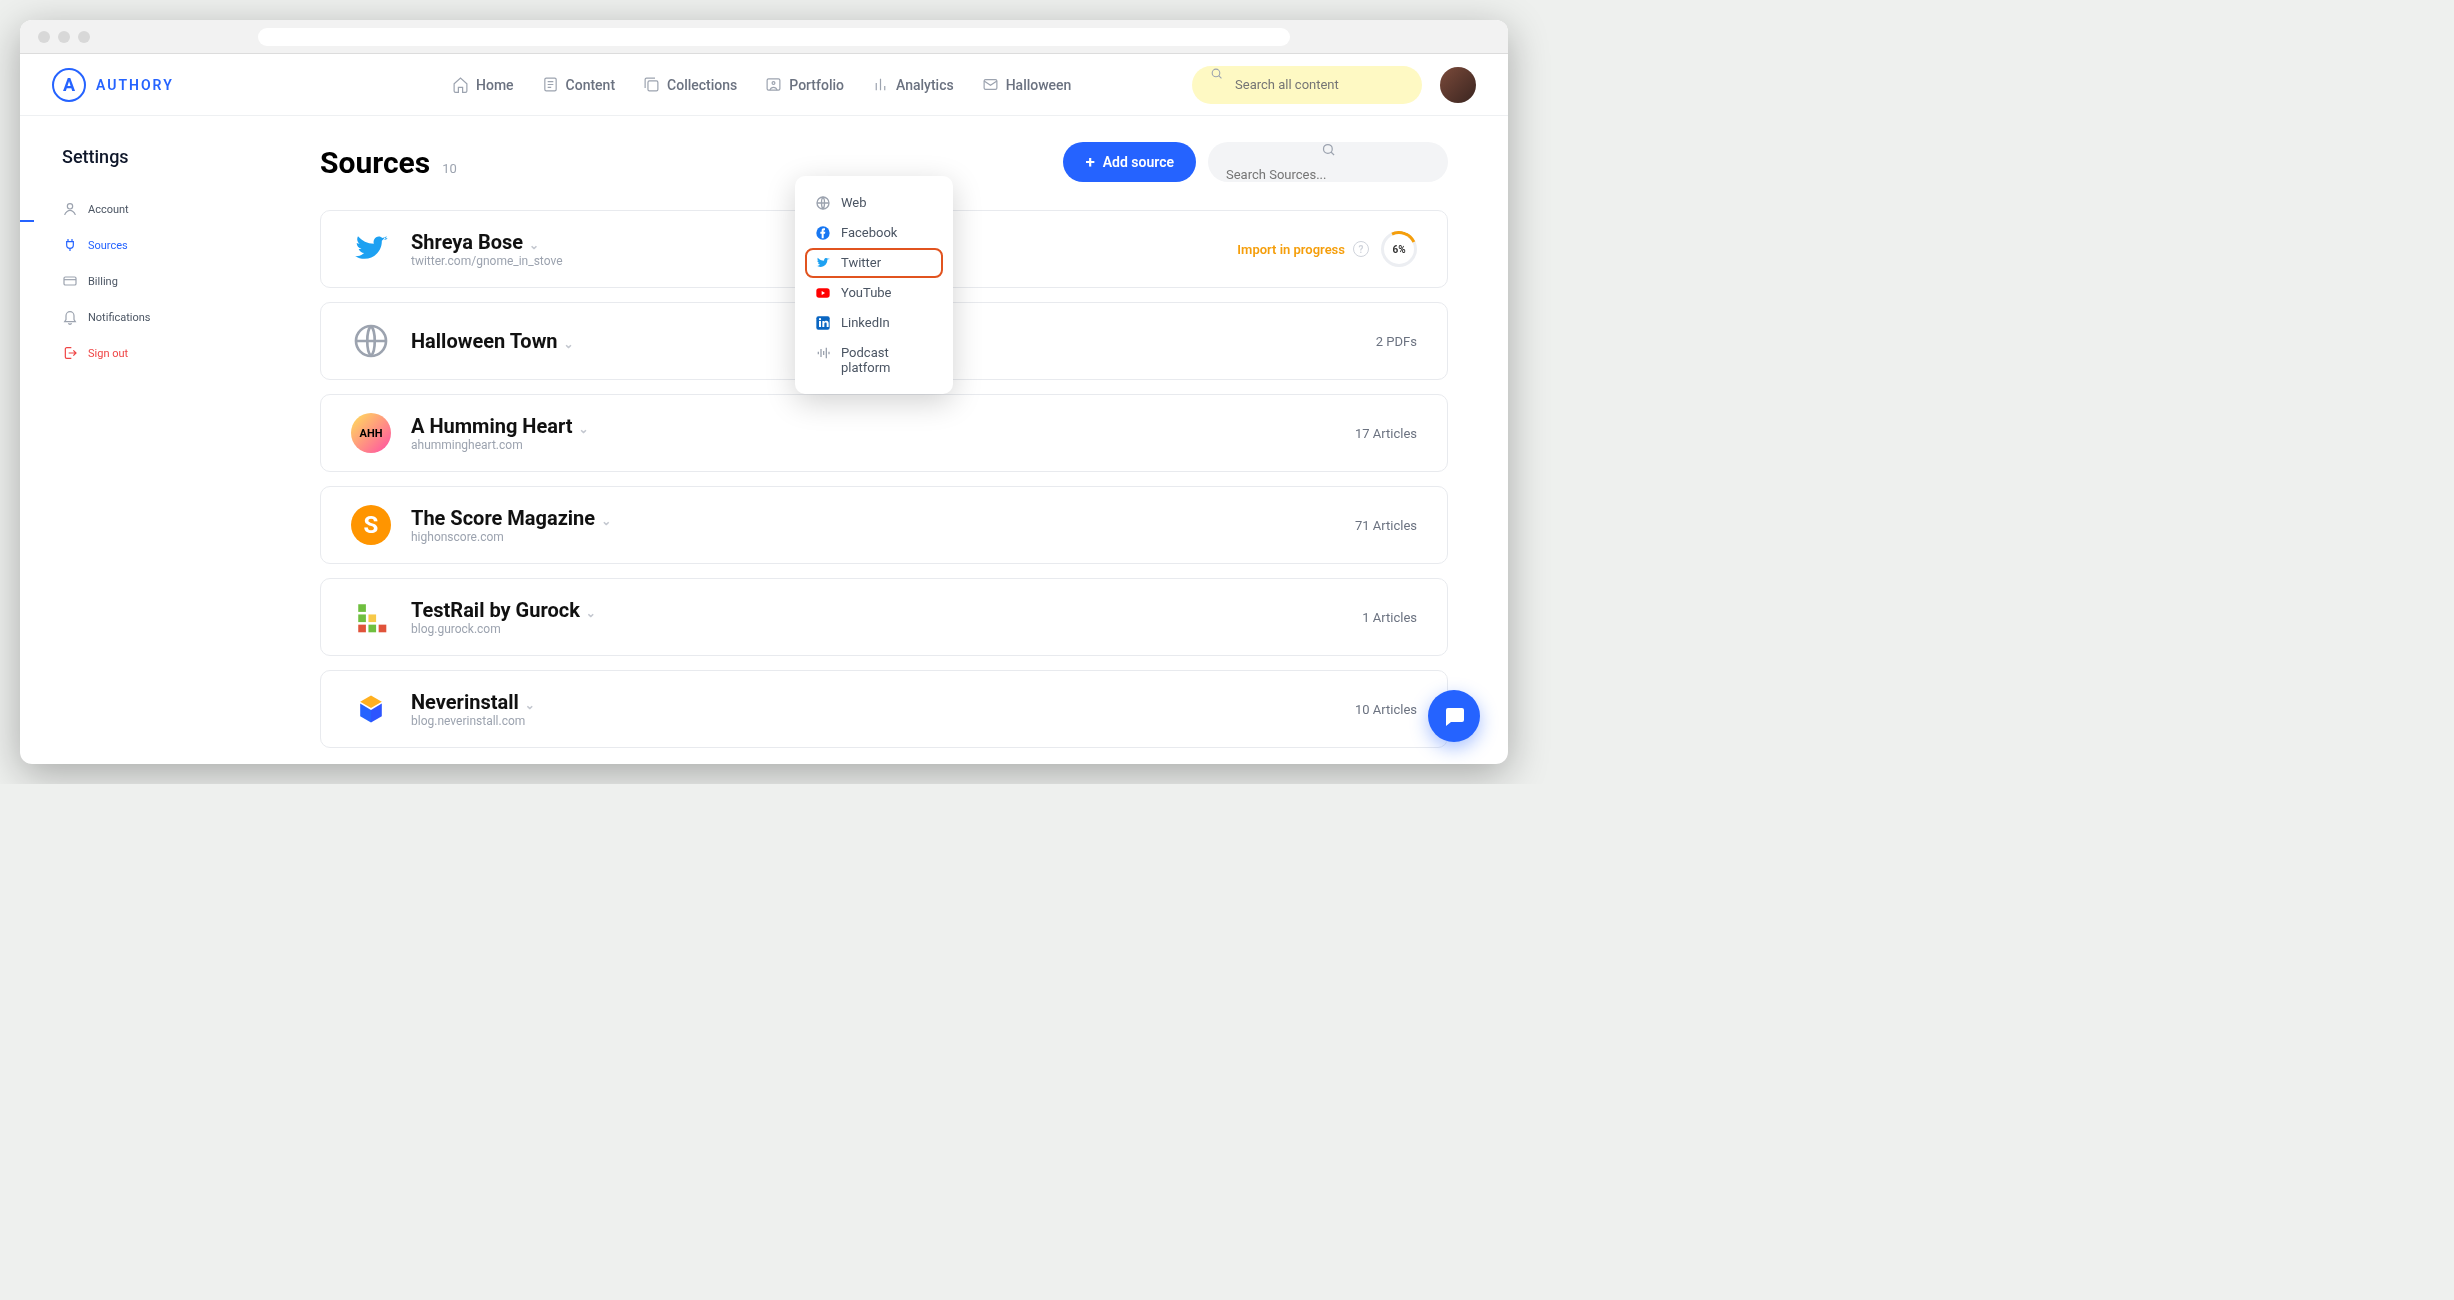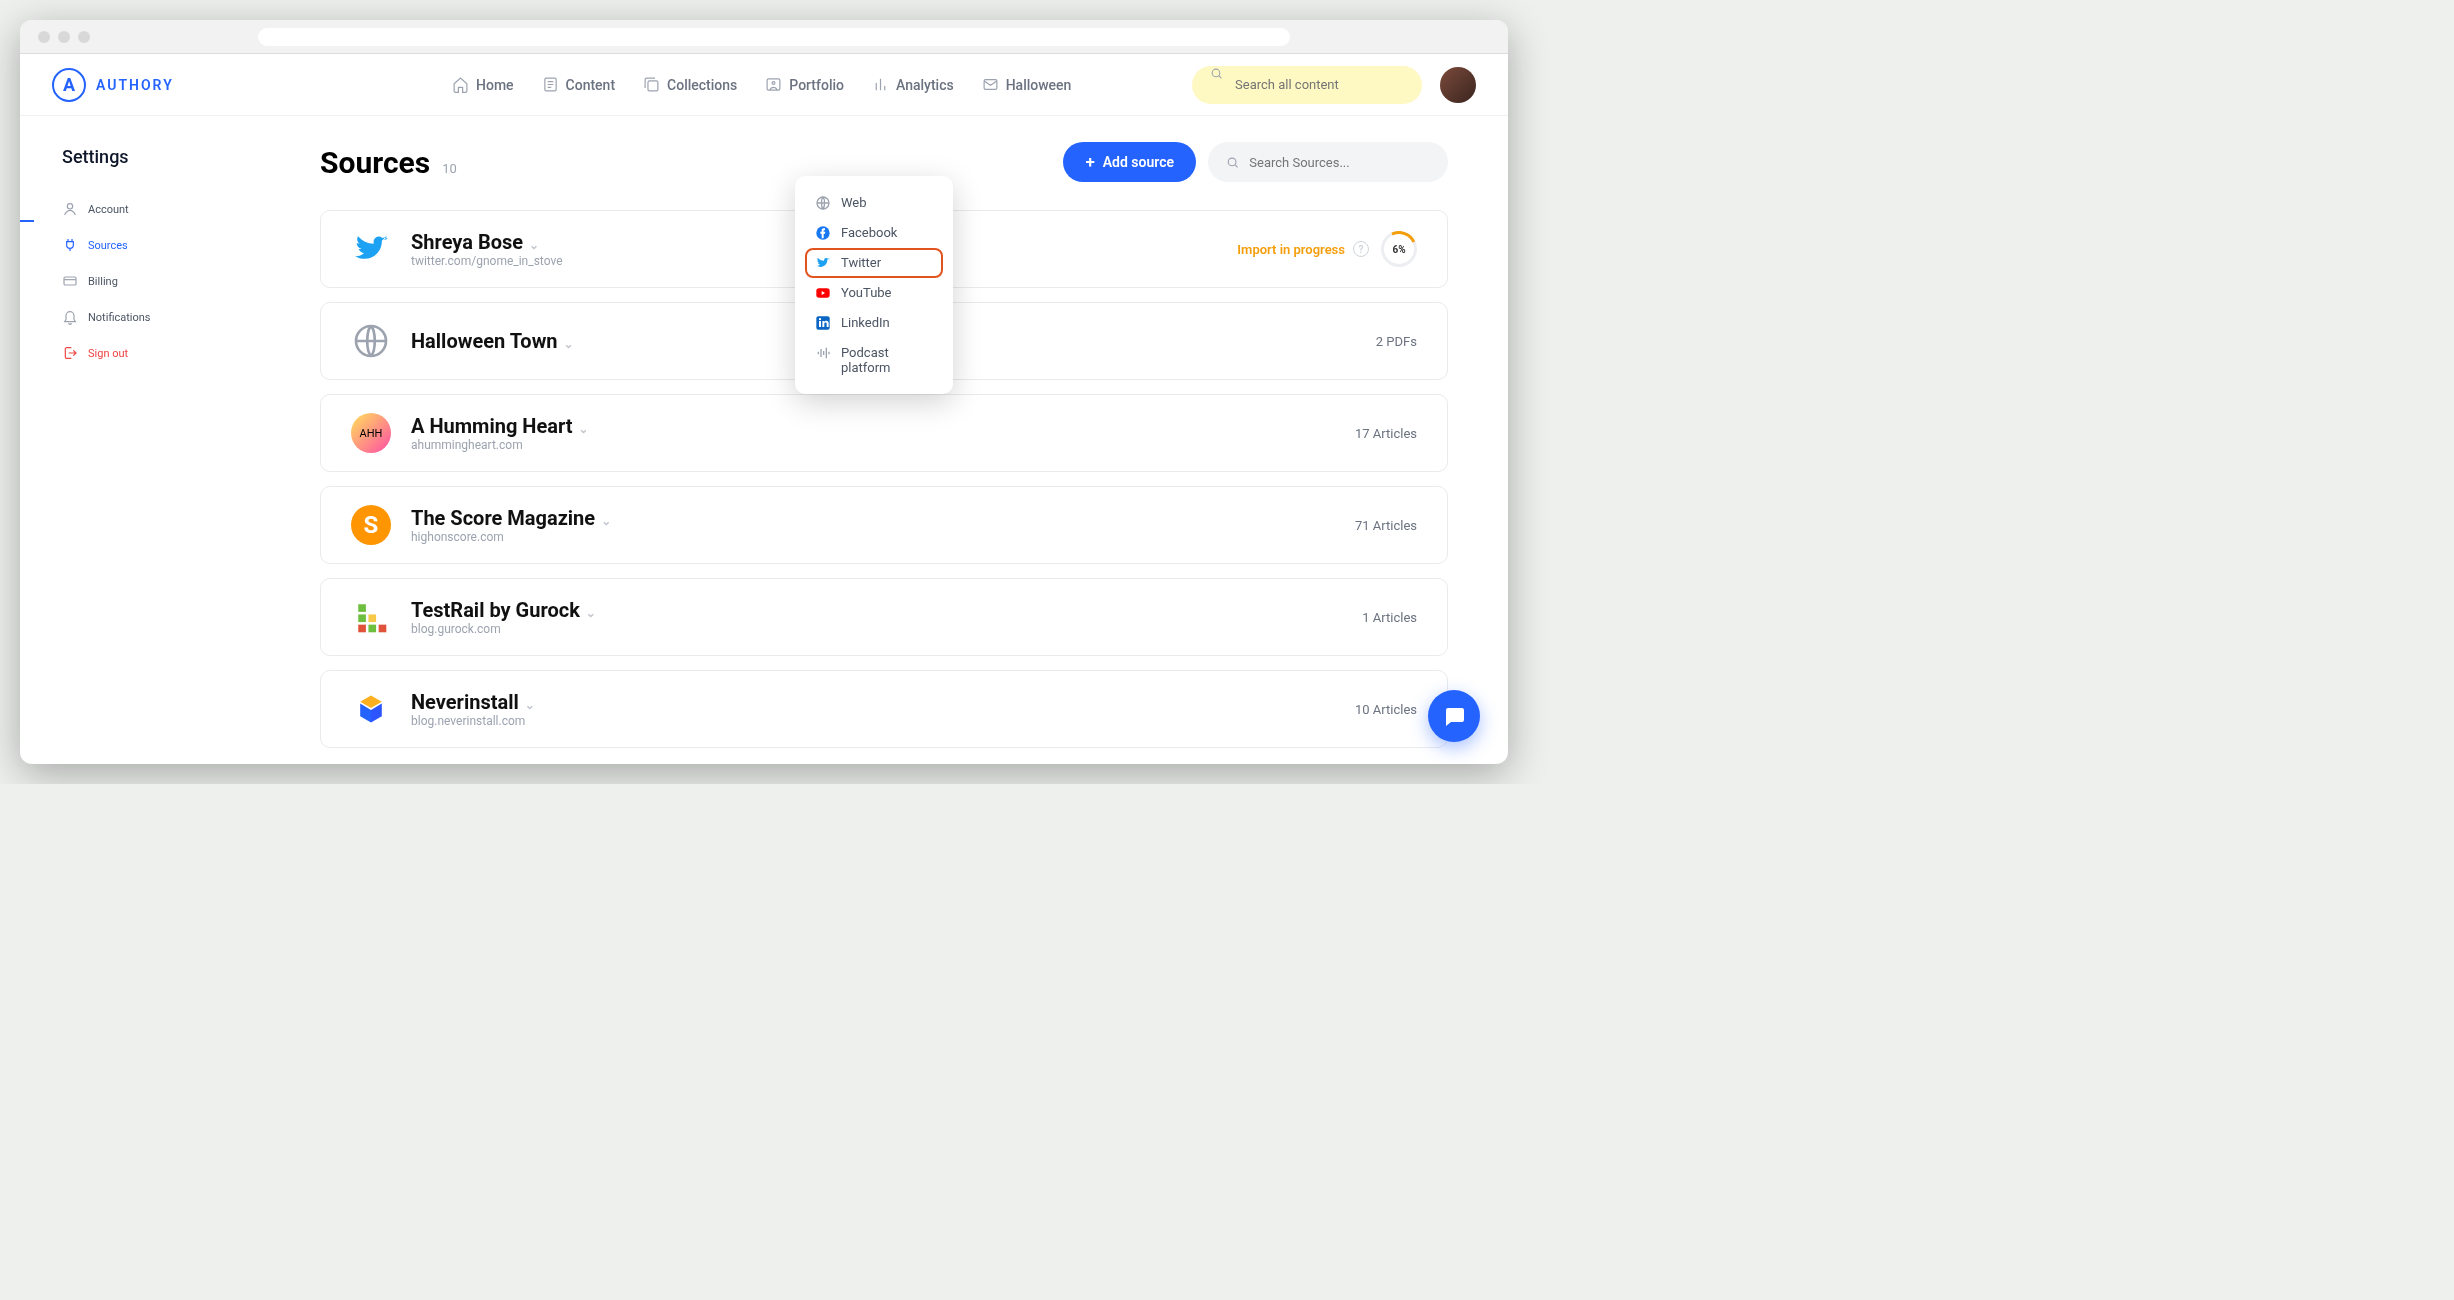--- a/index.html
+++ b/index.html
@@ -36,21 +36,21 @@
   .sb-marker { position:absolute; left:0; top:104px; width:14px; height:2px; background:#2563ff; }
   .sb-marker::after { content:""; position:absolute; left:-2px; top:-4px; width:10px; height:10px; border-radius:50%; background:#2563ff; display:none; }
 
   .main { flex:1; padding:26px 60px 0 40px; position:relative; overflow:auto; }
   .header { display:flex; align-items:center; gap:12px; margin-bottom:28px; }
   .h-title { font-size:30px; font-weight:700; }
   .h-count { font-size:13px; color:#9ca3af; position:relative; top:6px; }
   .h-spacer { flex:1; }
   .btn-add { background:#2563ff; color:#fff; border:none; border-radius:22px; height:40px; padding:0 22px; font-size:14px; font-weight:600; display:flex; align-items:center; gap:8px; cursor:pointer; }
   .btn-add .plus { font-size:17px; line-height:1; }
-  .h-search { display:flex; align-items:center; gap:10px; background:#f3f4f6; border-radius:22px; height:40px; padding:0 18px; width:240px; }
+  .h-search { display:flex; align-items:center; gap:10px; background:#f3f4f6; border-radius:22px; height:40px; padding:0 18px; width:240px;flex-direction:column; }
   .h-search svg { width:15px; height:15px; stroke:#9ca3af; fill:none; stroke-width:2; }
   .h-search input { border:none; background:none; outline:none; font-size:13px; color:#6b7280; width:100%; }
 
   .card { border:1px solid #e8eaee; border-radius:10px; padding:18px 30px; display:flex; align-items:center; gap:20px; margin-bottom:14px; }
   .ico { width:40px; height:40px; display:flex; align-items:center; justify-content:center; font-size:24px; }
   .ttl { font-size:20px; font-weight:700; color:#111; }
   .sub { font-size:12px; color:#9ca3af; }
   .chev { color:#c3c7cf; font-size:12px; margin-left:6px; }
   .card .r { margin-left:auto; display:flex; align-items:center; gap:12px; }
   .meta { font-size:13px; color:#6b7280; }
@@ -283,21 +283,21 @@
             </div>
           <div>
             <div class="ttl"><span>Halloween Town</span><span class="chev">⌄</span></div>
           </div>
           <div class="r">
               <span class="meta">2 PDFs</span>
             </div>
         </div>
 
         <div class="card">
-          <div class="ico" style="background:linear-gradient(135deg,#ffe259,#ff4da6);border-radius:50%;font-size:11px;font-weight:400;color:#000;">AHH</div>
+          <div class="ico" style="background:linear-gradient(135deg,#ffe259,#ff4da6);border-radius:50%;font-size:11px;font-weight:700;color:#000;">AHH</div>
           <div>
             <div class="ttl"><span>A Humming Heart</span><span class="chev">⌄</span></div>
             <div class="sub">ahummingheart.com</div>
           </div>
           <div class="r">
               <span class="meta">17 Articles</span>
             </div>
         </div>
 
         <div class="card">

